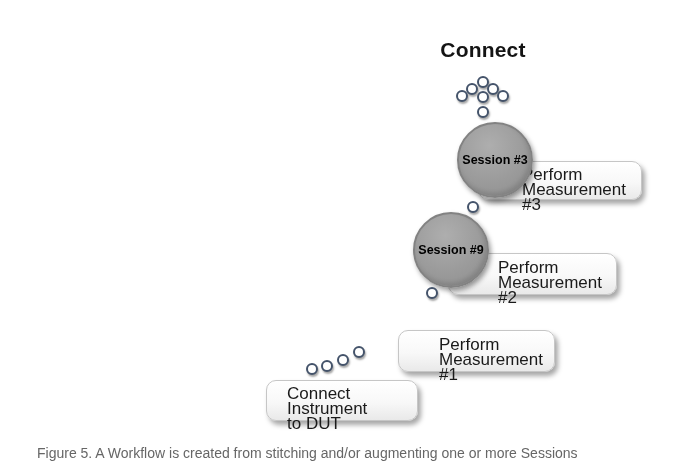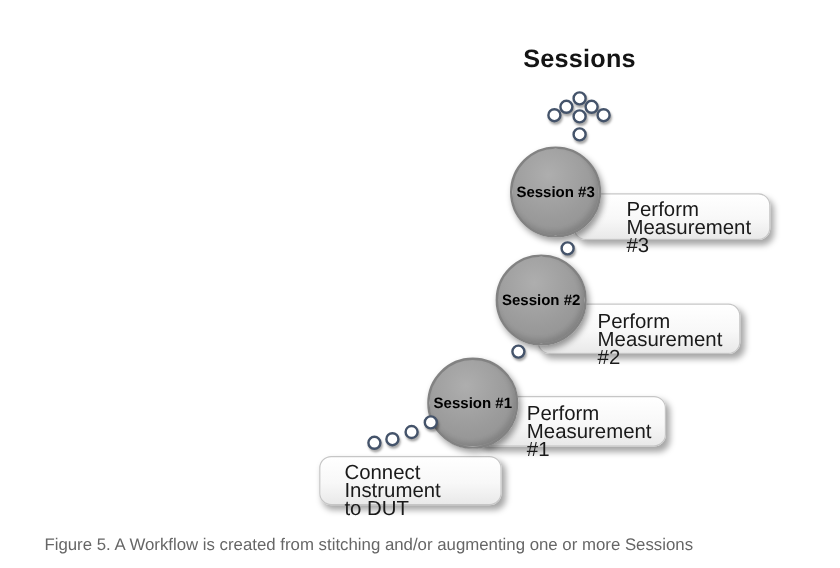--- a/index.html
+++ b/index.html
@@ -37,34 +37,33 @@
   .caption {
     position:absolute; left:37px; top:445px;
     font-size:14px; color:#666666;
   }
 </style>
 </head>
 <body>
 
 <div class="canvas">
 
-  <div class="title">Sessions</div>
+  <div class="title">Connect</div>
 
   <div class="note" style="left:266px; top:380px; width:152px; height:41px; padding:5px 8px 0 20px;">Connect Instrument
 to DUT</div>
   <div class="note" style="left:398px; top:330px; width:157px; height:42px; padding:6px 8px 0 40px;">Perform
 Measurement #1</div>
   <div class="note" style="left:448px; top:253px; width:169px; height:42px; padding:6px 8px 0 49px;">Perform
 Measurement #2</div>
   <div class="note" style="left:478px; top:161px; width:164px; height:39px; padding:5px 8px 0 43px;">Perform
 Measurement #3</div>
 
-  <div class="circle" style="left:356px; top:298px;">Session #1</div>
-  <div class="circle" style="left:413px; top:212px;">Session #2</div>
-  <div class="circle" style="left:425px; top:122px;">Session #3</div>
+  <div class="circle" style="left:413px; top:212px;">Session #9</div>
+  <div class="circle" style="left:457px; top:122px;">Session #3</div>
 
   <div class="dot" style="left:477px; top:76px;"></div>
   <div class="dot" style="left:466px; top:83px;"></div>
   <div class="dot" style="left:487px; top:83px;"></div>
   <div class="dot" style="left:456px; top:90px;"></div>
   <div class="dot" style="left:477px; top:91px;"></div>
   <div class="dot" style="left:497px; top:90px;"></div>
   <div class="dot" style="left:477px; top:106px;"></div>
 
   <div class="dot" style="left:467px; top:201px;"></div>

